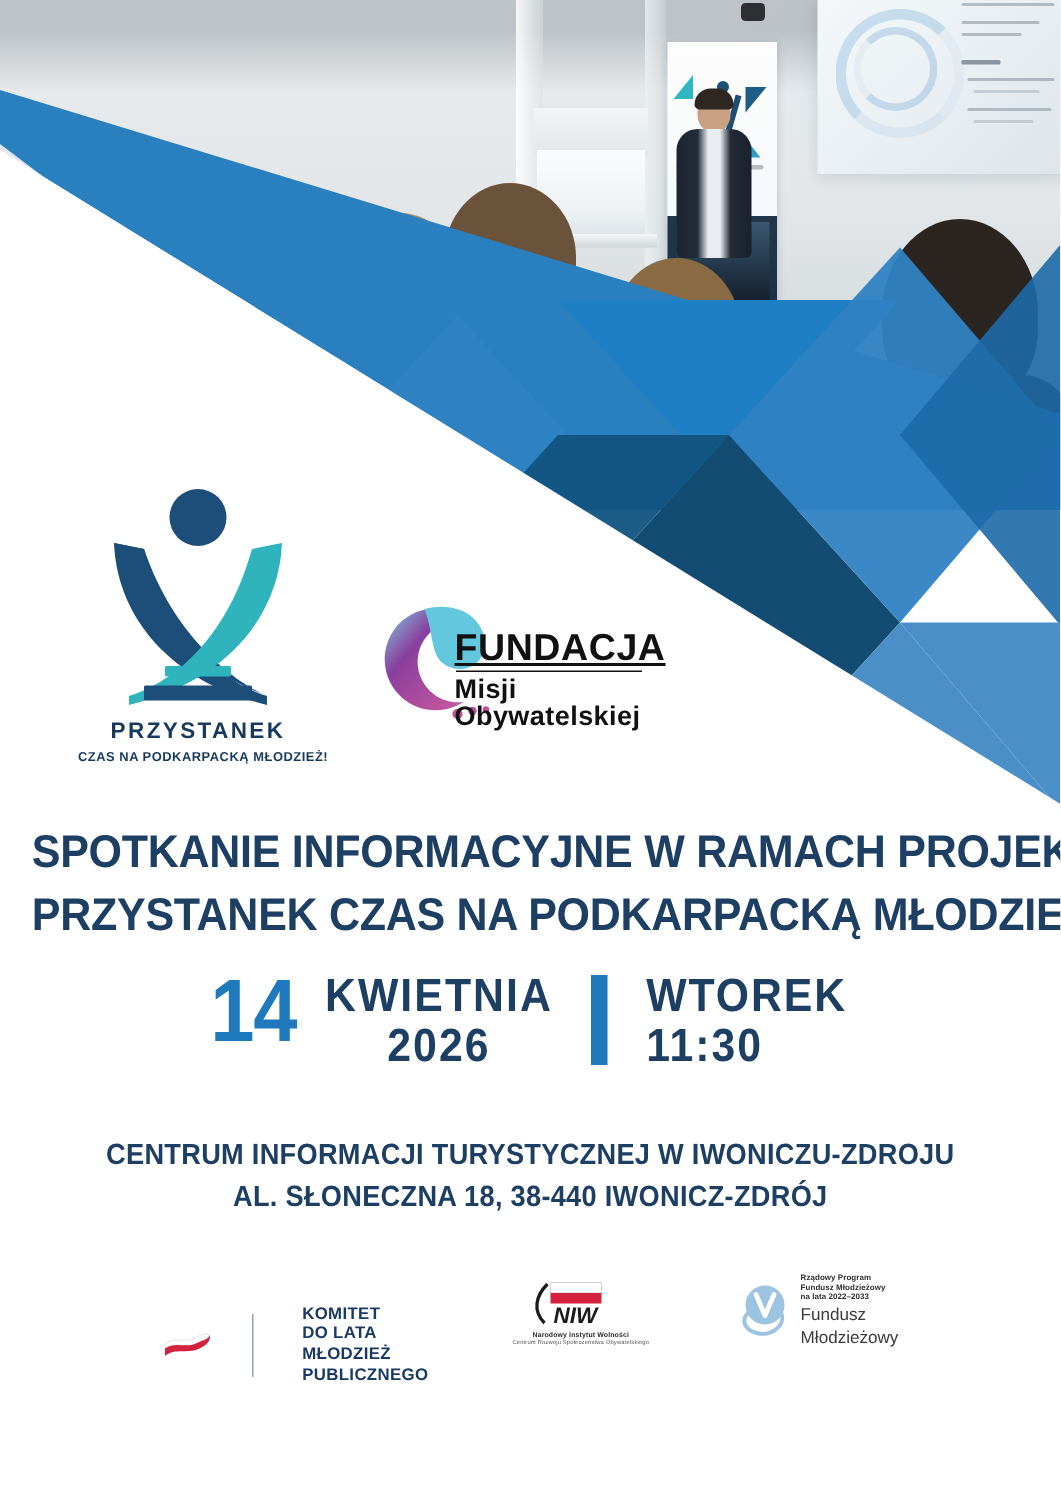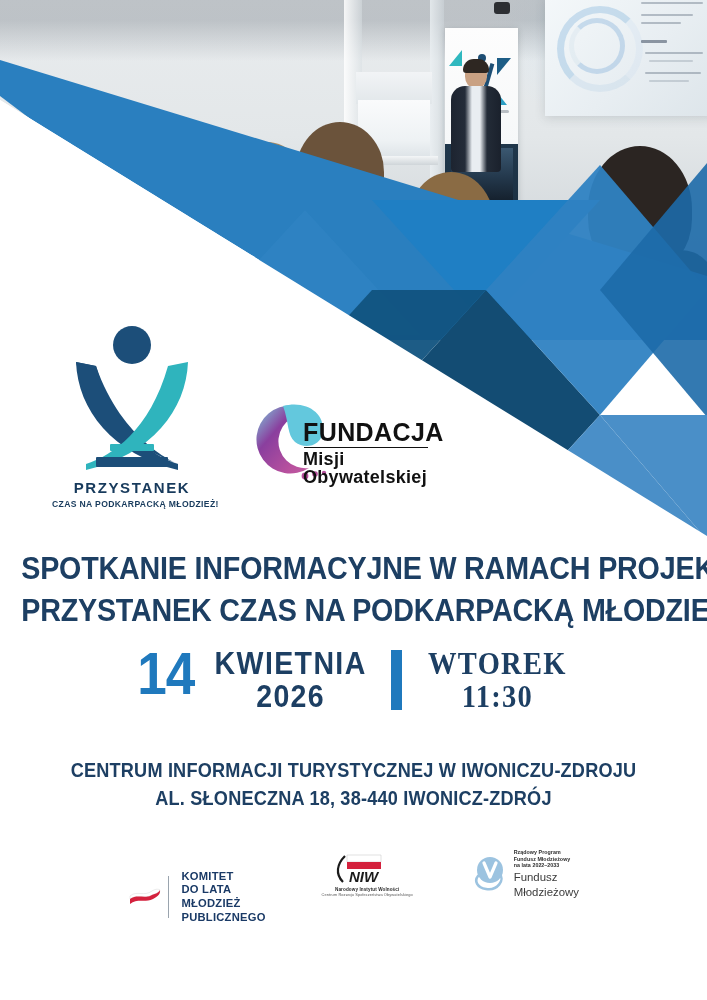--- a/index.html
+++ b/index.html
@@ -185,20 +185,21 @@
     margin-top:3px;white-space:nowrap;
   }
   .fundacja{
     position:absolute;left:243px;top:98px;width:180px;height:100px;
   }
   .fundacja .swoosh{position:absolute;left:0;top:-2px;width:96px;height:96px;}
   .fundacja .ftext{position:absolute;left:60px;top:24px;}
   .fundacja .f1{
     font-size:25px;font-weight:700;color:#111;letter-spacing:.4px;line-height:1;
     font-family:"Liberation Sans", sans-serif;
+    text-decoration:underline;
   }
   .fundacja .rule{width:124px;height:1.6px;background:#111;margin:1.5px 0 1.5px 1px;}
   .fundacja .f2{
     font-size:18px;font-weight:700;color:#111;letter-spacing:.3px;line-height:1;
   }
 
   .title{
     position:absolute;left:0;top:548px;width:707px;text-align:center;
     color:#1d3f63;
     font-weight:700;
@@ -223,21 +224,21 @@
     font-size:31px;font-weight:700;letter-spacing:1.5px;line-height:1.02;
     transform:scaleX(.92);display:block;
   }
   .when .year{
     font-size:31px;font-weight:700;letter-spacing:1.5px;line-height:1.12;
     transform:scaleX(.92);display:block;
   }
   .when .bar{
     width:11px;height:60px;background:#1f79bd;margin:2px 20px 0 0;flex:0 0 auto;
   }
-  .when .dowwrap{text-align:center;font-family:Liberation Serif, serif;}
+  .when .dowwrap{}
   .when .dow{
     font-size:31px;font-weight:700;letter-spacing:1.4px;line-height:1.02;
     transform:scaleX(.92);display:block;
   }
   .when .time{
     font-size:31px;font-weight:700;letter-spacing:1.4px;line-height:1.12;
     transform:scaleX(.92);display:block;
   }
 
   .place{
@@ -247,21 +248,21 @@
   }
   .place span{display:block;white-space:nowrap;}
 
   
   .footer-logos{
     position:absolute;left:0;top:843px;width:707px;height:62px;
     display:flex;justify-content:center;align-items:center;gap:56px;
   }
   .fl{display:flex;align-items:center;}
 
-  .komitet{gap:4px;margin-top:46px;}
+  .komitet{gap:24px;margin-top:46px;}
   .komitet .flag{width:34px;height:20px;position:relative;}
   .komitet .divider{width:1.4px;height:42px;background:#9aa4ae;margin:0 8px 0 2px;}
   .komitet .ktxt{
     color:#1a3a66;font-weight:700;font-size:11.2px;line-height:1.21;letter-spacing:.25px;
   }
 
   .niw{flex-direction:column;align-items:center;}
   .niw .glyph{width:72px;height:34px;position:relative;}
   .niw .ntxt{font-size:4.6px;font-weight:700;color:#2b2b2b;letter-spacing:.1px;text-align:center;margin-top:1px;}
   .niw .ntxt .n2{font-weight:400;font-size:3.9px;color:#555;}

